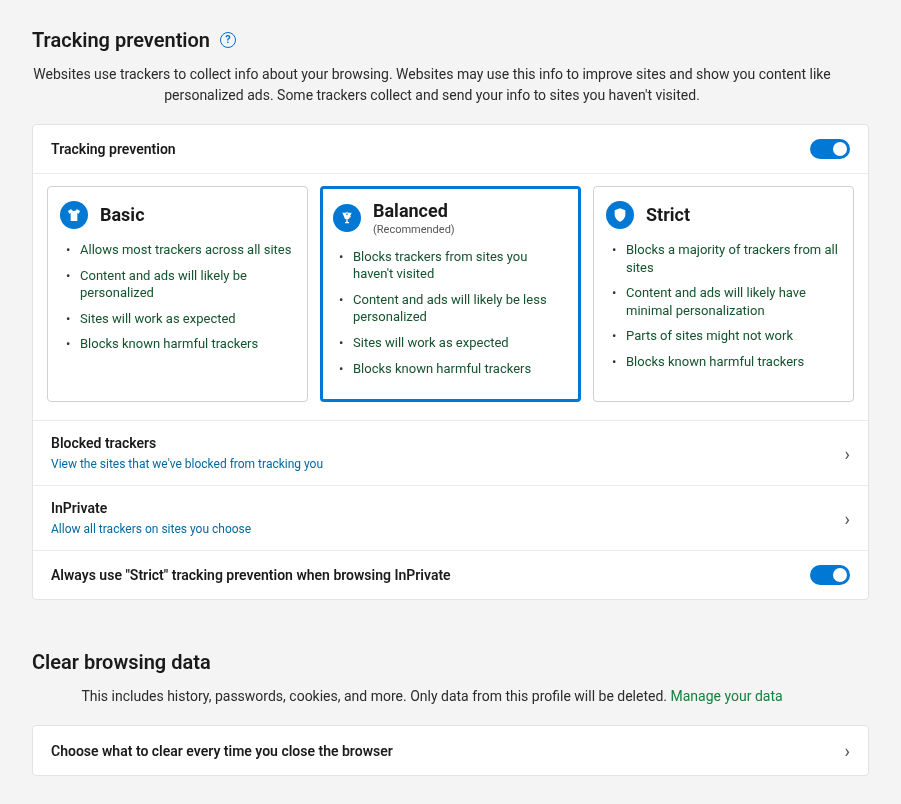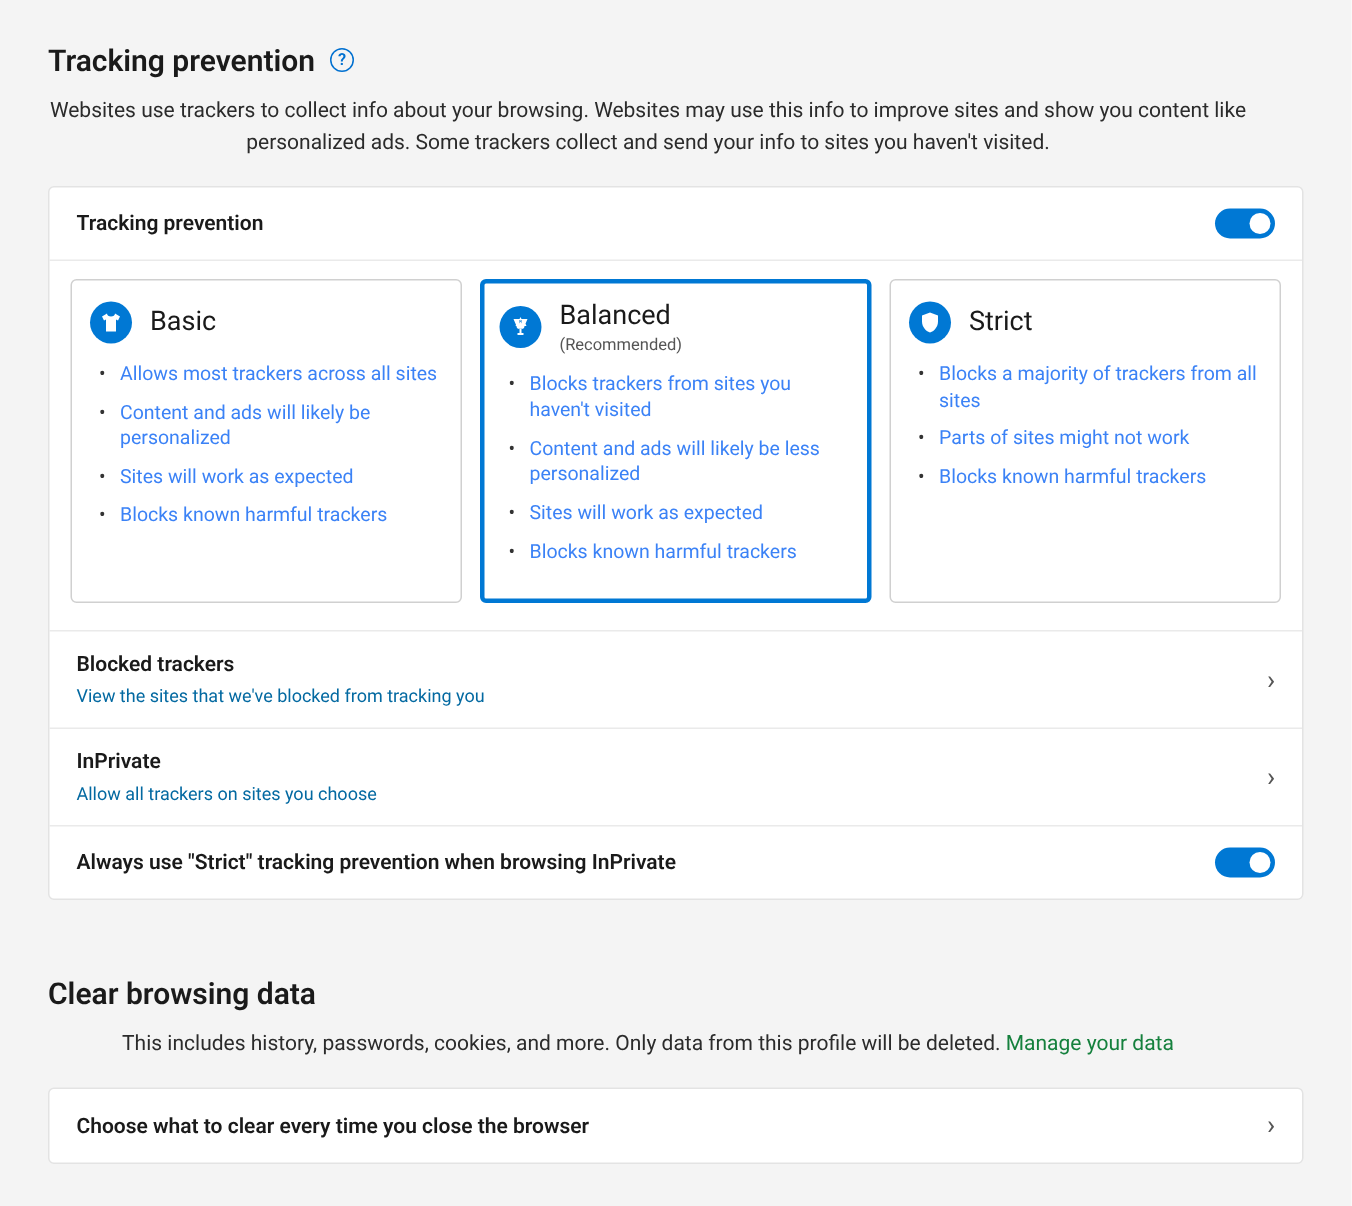--- a/index.html
+++ b/index.html
@@ -114,35 +114,35 @@
     border-radius: 50%;
     background: #0078d4;
     display: flex;
     align-items: center;
     justify-content: center;
     color: #fff;
     flex-shrink: 0;
   }
   .opt-title {
     font-size: 18px;
-    font-weight: 400;
+    font-weight: 700;
     line-height: 1.1;
   }
   .opt-sub {
     font-size: 11px;
     color: #555;
     font-weight: 400;
     margin-top: 2px;
   }
   .opt-list {
     list-style: none;
     padding: 0 0 0 4px;
     margin: 0;
     font-size: 13px;
-    color: #3b82f6;
+    color: #14532d;
   }
   .opt-list li {
     position: relative;
     padding-left: 16px;
     margin-bottom: 8px;
     line-height: 1.35;
   }
   .opt-list li::before {
     content: "•";
     position: absolute;
@@ -241,20 +241,21 @@
           <svg width="16" height="16" viewBox="0 0 24 24" fill="#fff">
               <path d="M12 2l8 3v6c0 5-3.4 9.6-8 11-4.6-1.4-8-6-8-11V5l8-3z"></path>
             </svg>
         </div>
         <div>
           <div class="opt-title">Strict</div>
         </div>
       </div>
       <ul class="opt-list">
         <li>Blocks a majority of trackers from all sites</li>
+        <li>Content and ads will likely have minimal personalization</li>
         <li>Parts of sites might not work</li>
         <li>Blocks known harmful trackers</li>
       </ul>
     </div>
 
   </div>
 
   <div class="card-row">
     <div class="label-col">
       <div class="row-title">Blocked trackers</div>

